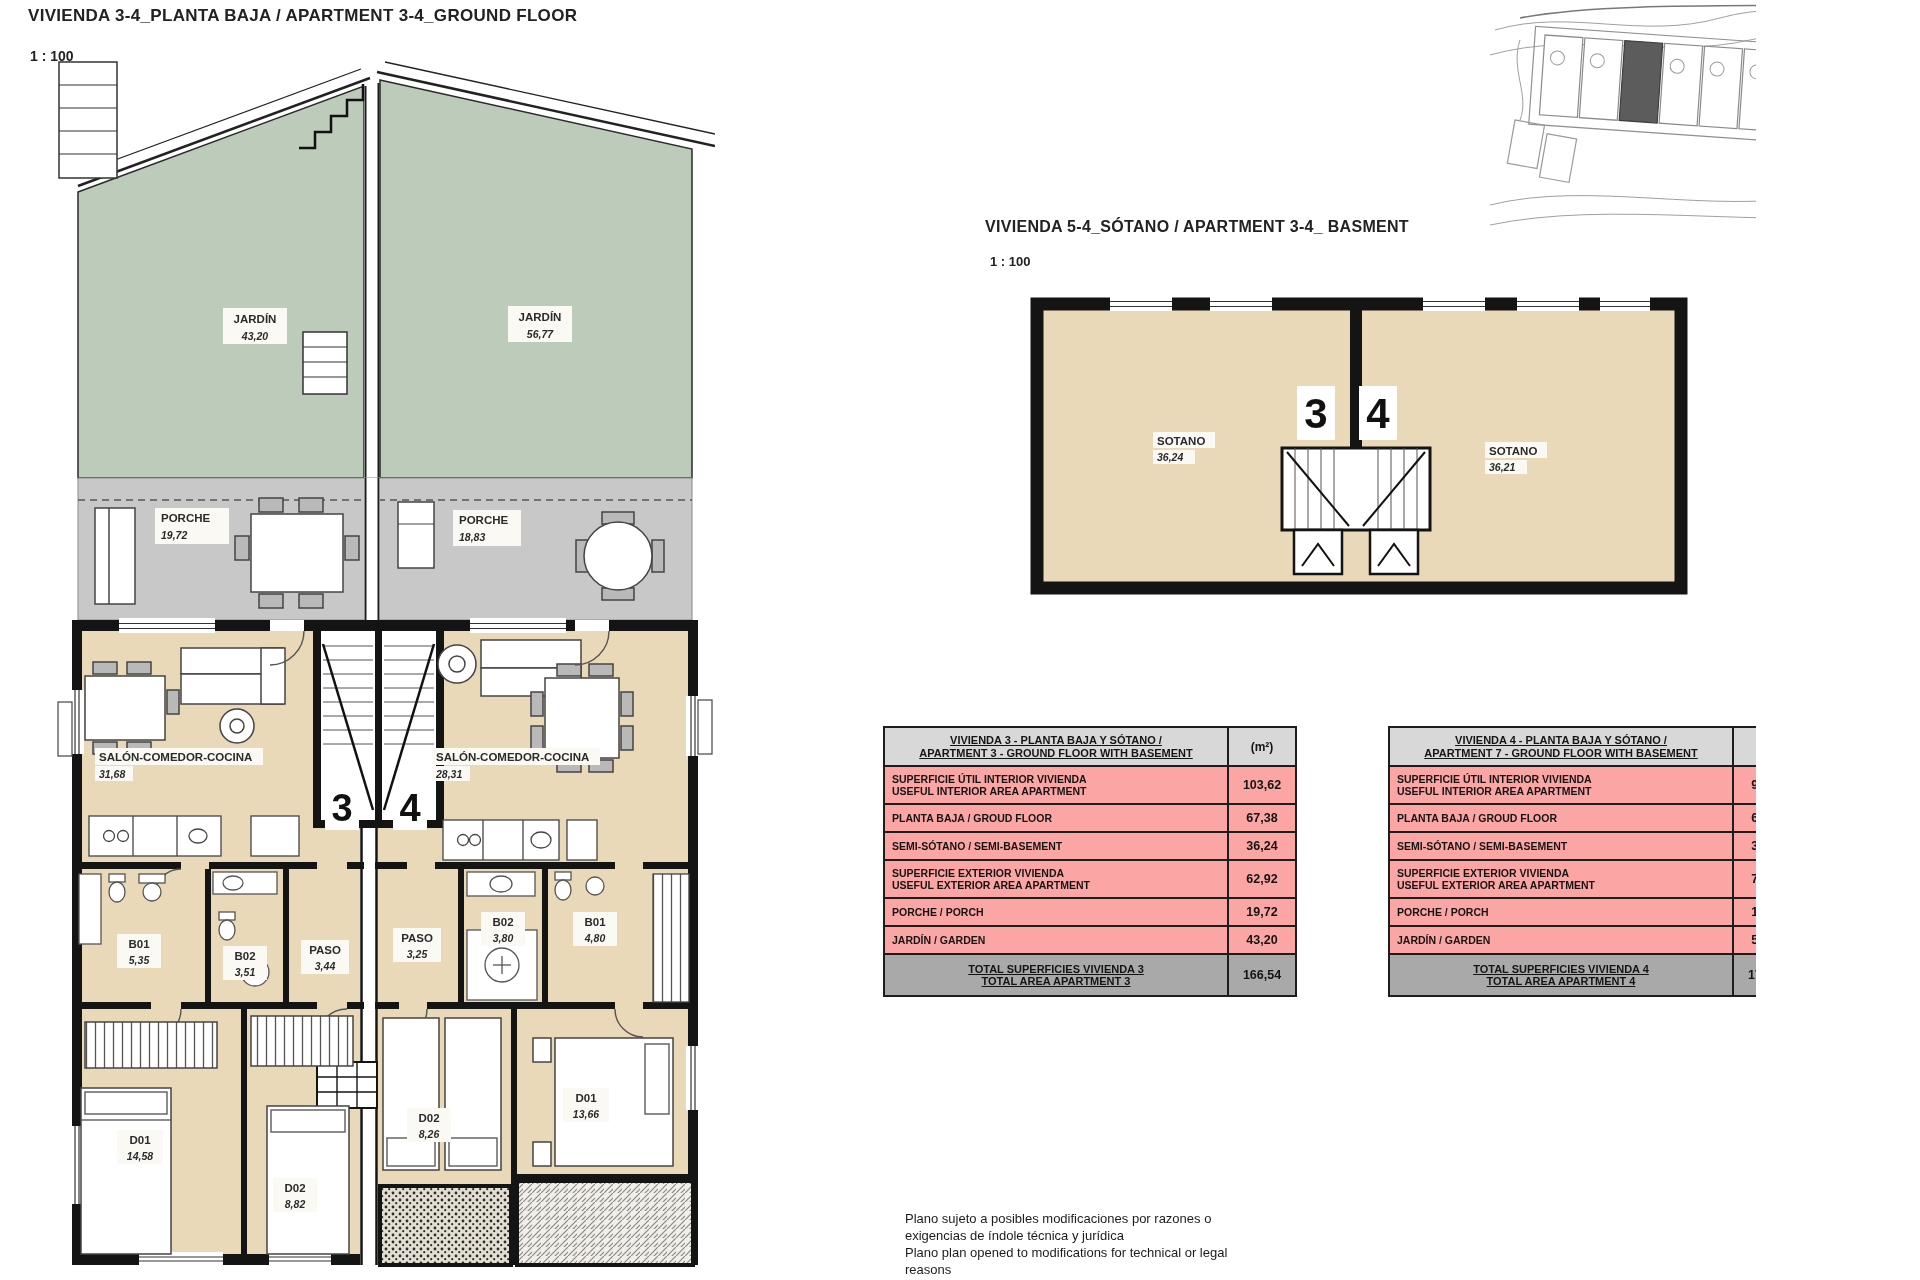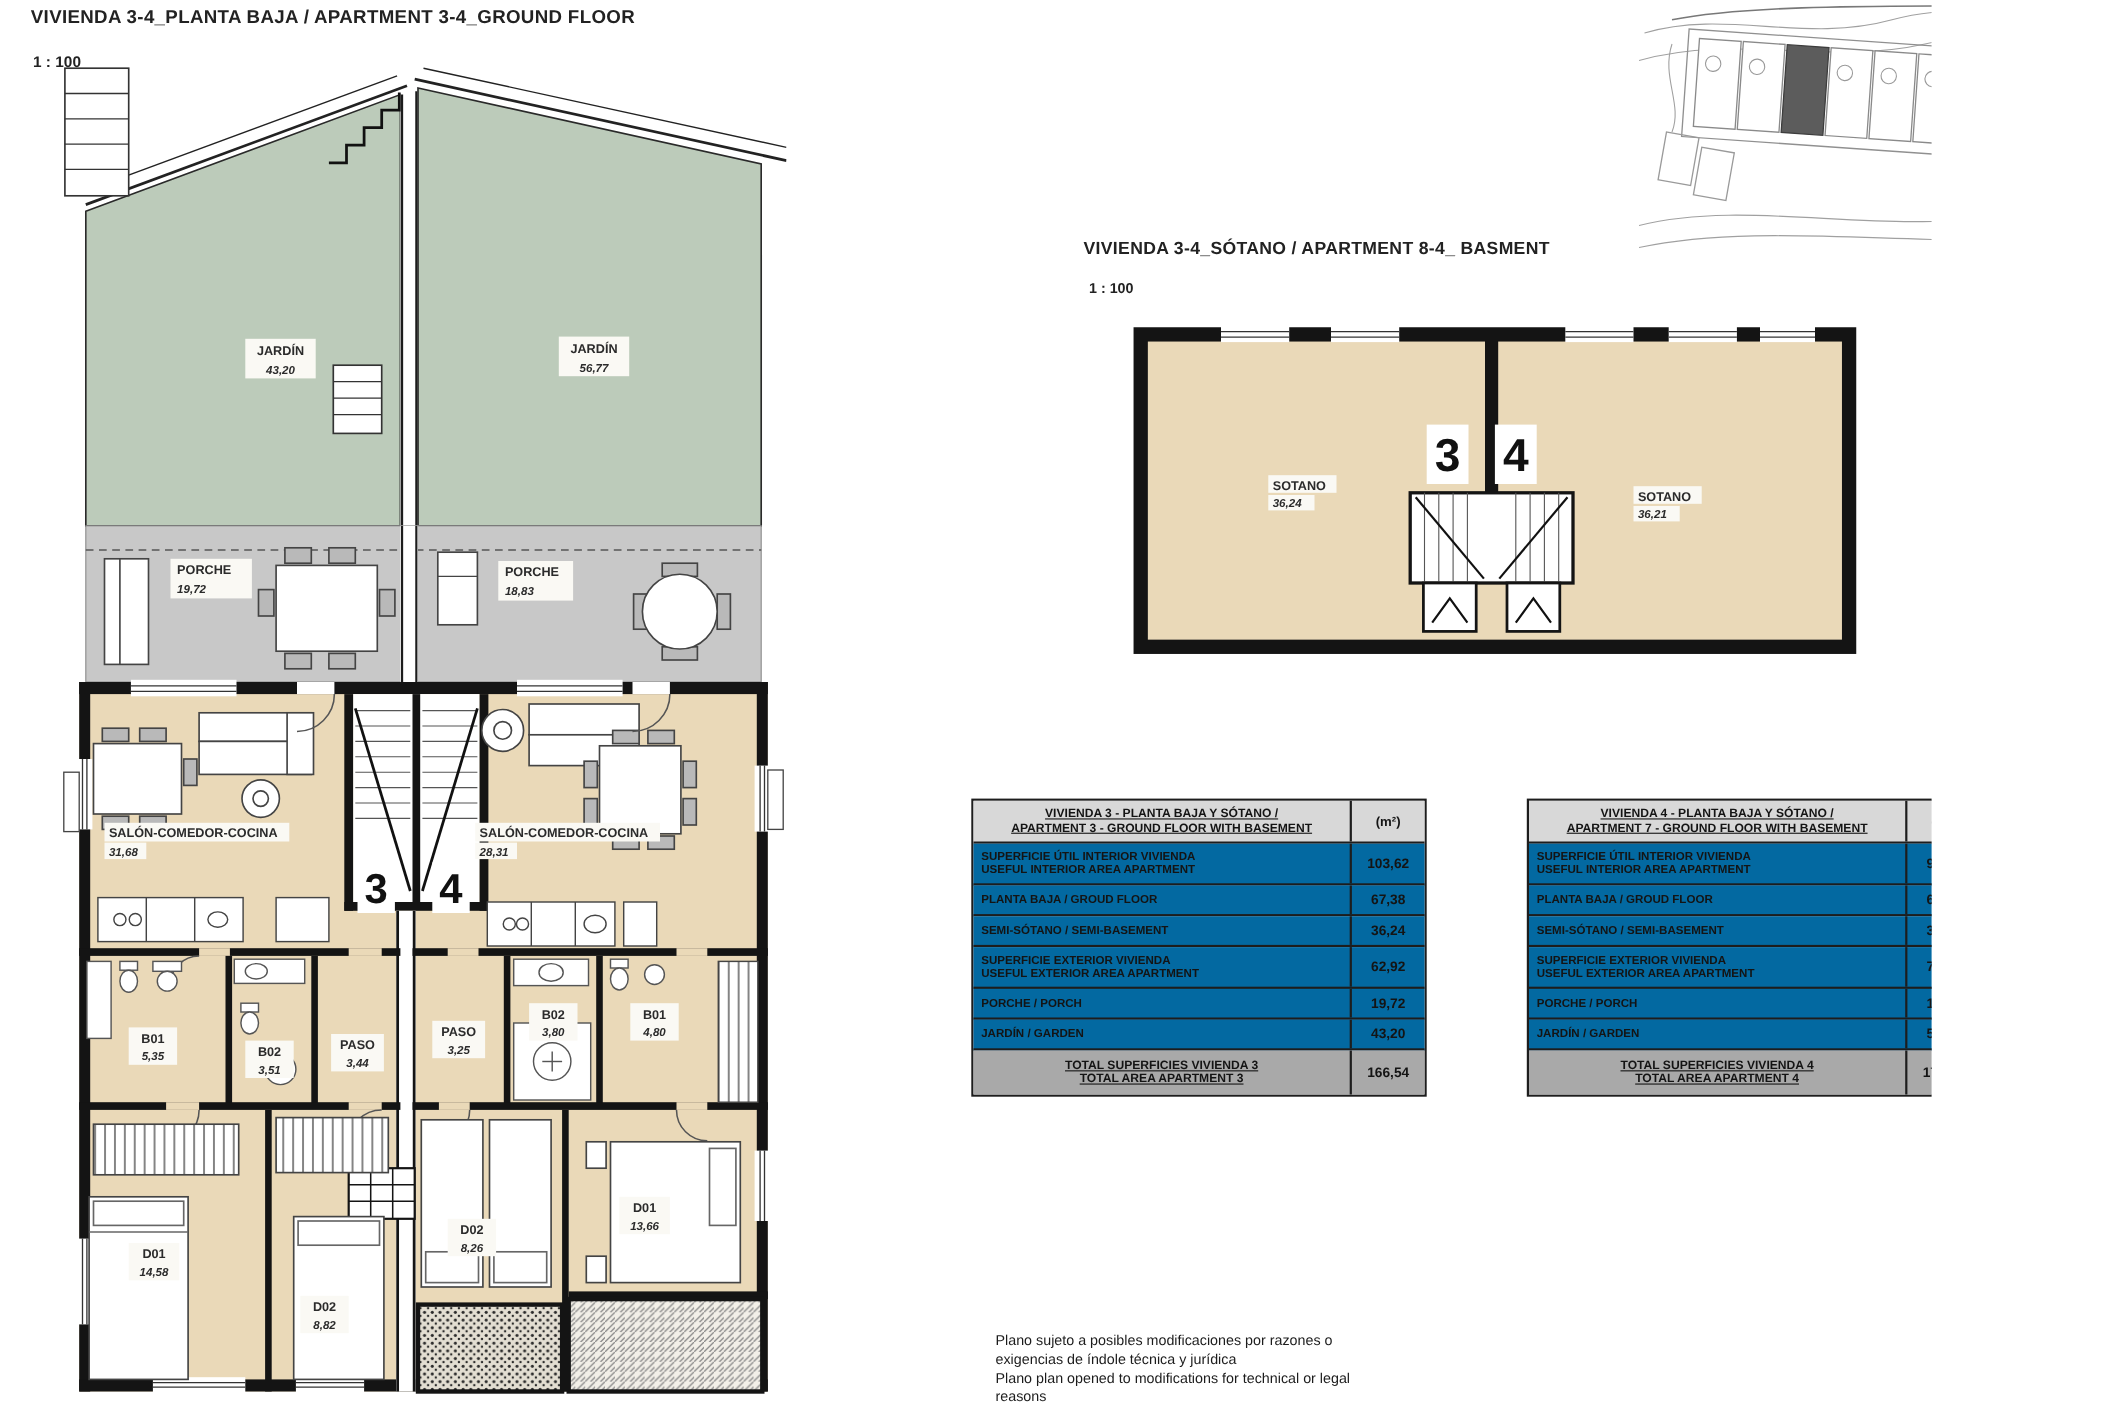--- a/index.html
+++ b/index.html
@@ -12,21 +12,21 @@
   .lbl{font-weight:700;font-size:11.5px;fill:#2b2b2b;}
   .lblc{font-weight:700;font-size:11.5px;fill:#2b2b2b;text-anchor:middle;}
   .area{font-style:italic;font-weight:600;font-size:10.5px;fill:#2b2b2b;}
   .areac{font-style:italic;font-weight:600;font-size:10.5px;fill:#2b2b2b;text-anchor:middle;}
   .bignum{font-weight:700;font-size:38px;fill:#111;text-anchor:middle;}
   .bignum2{font-weight:700;font-size:42px;fill:#111;text-anchor:middle;}
   .labelbg{fill:#faf9f4;}
   
   .atable{position:absolute;width:414px;border:2px solid #1d1d1d;background:#fff;box-sizing:border-box;}
   .t-head{display:flex;height:37px;background:#d8d8d8;border-bottom:2px solid #1d1d1d;}
-  .t-row{display:flex;border-bottom:2px solid #1d1d1d;background:#0369a1;gap:41px;}
+  .t-row{display:flex;border-bottom:2px solid #1d1d1d;background:#fca5a5;gap:41px;}
   .t-row.two{height:36px;}
   .t-row.one{height:26px;}
   .t-total{display:flex;height:40px;background:#a9a9a9;}
   .c-label{flex:1;display:flex;flex-direction:column;justify-content:center;padding:0 7px;box-sizing:border-box;}
   .c-label span{font-weight:700;font-size:10.5px;line-height:12.5px;color:#141414;}
   .c-value{width:66px;border-left:2px solid #1d1d1d;display:flex;align-items:center;justify-content:center;font-weight:700;font-size:12.5px;color:#141414;}
   .t-head .c-label{}
   .t-head .c-label span{font-size:11px;text-decoration:underline;text-align:center;}
   .t-head .c-value{font-size:12px;}
   .t-total .c-label{align-items:center;}
@@ -34,21 +34,21 @@
   .footnote{position:absolute;left:905px;top:1210px;width:380px;font-size:13px;line-height:17px;color:#1c1c1c;}
 </style>
 </head>
 <body>
 
 <div id="page">
 
   <div class="abs plan-title" style="left:28px;top:6px;">VIVIENDA 3-4_PLANTA BAJA / APARTMENT 3-4_GROUND FLOOR</div>
   <div class="abs plan-scale" style="left:30px;top:48px;">1 : 100</div>
 
-  <div class="abs plan-title" style="left:985px;top:218px;font-size:16px;">VIVIENDA 3-4_SÓTANO / APARTMENT 8-4_ BASMENT</div>
+  <div class="abs plan-title" style="left:985px;top:218px;font-size:16px;">VIVIENDA 5-4_SÓTANO / APARTMENT 3-4_ BASMENT</div>
   <div class="abs plan-scale" style="left:990px;top:254px;font-size:13px;">1 : 100</div>
 
   <svg class="abs" style="left:55px;top:50px;" width="660" height="1225" viewBox="0 0 660 1225">
     <defs>
       <pattern id="dots" width="7" height="7" patternUnits="userSpaceOnUse">
         <rect width="7" height="7" fill="#e3ded2"></rect>
         <circle cx="2" cy="2" r="1.4" fill="#2a2a2a"></circle>
         <circle cx="5.2" cy="5.2" r="1.1" fill="#2a2a2a"></circle>
       </pattern>
       <pattern id="diagh" width="9" height="9" patternUnits="userSpaceOnUse">

